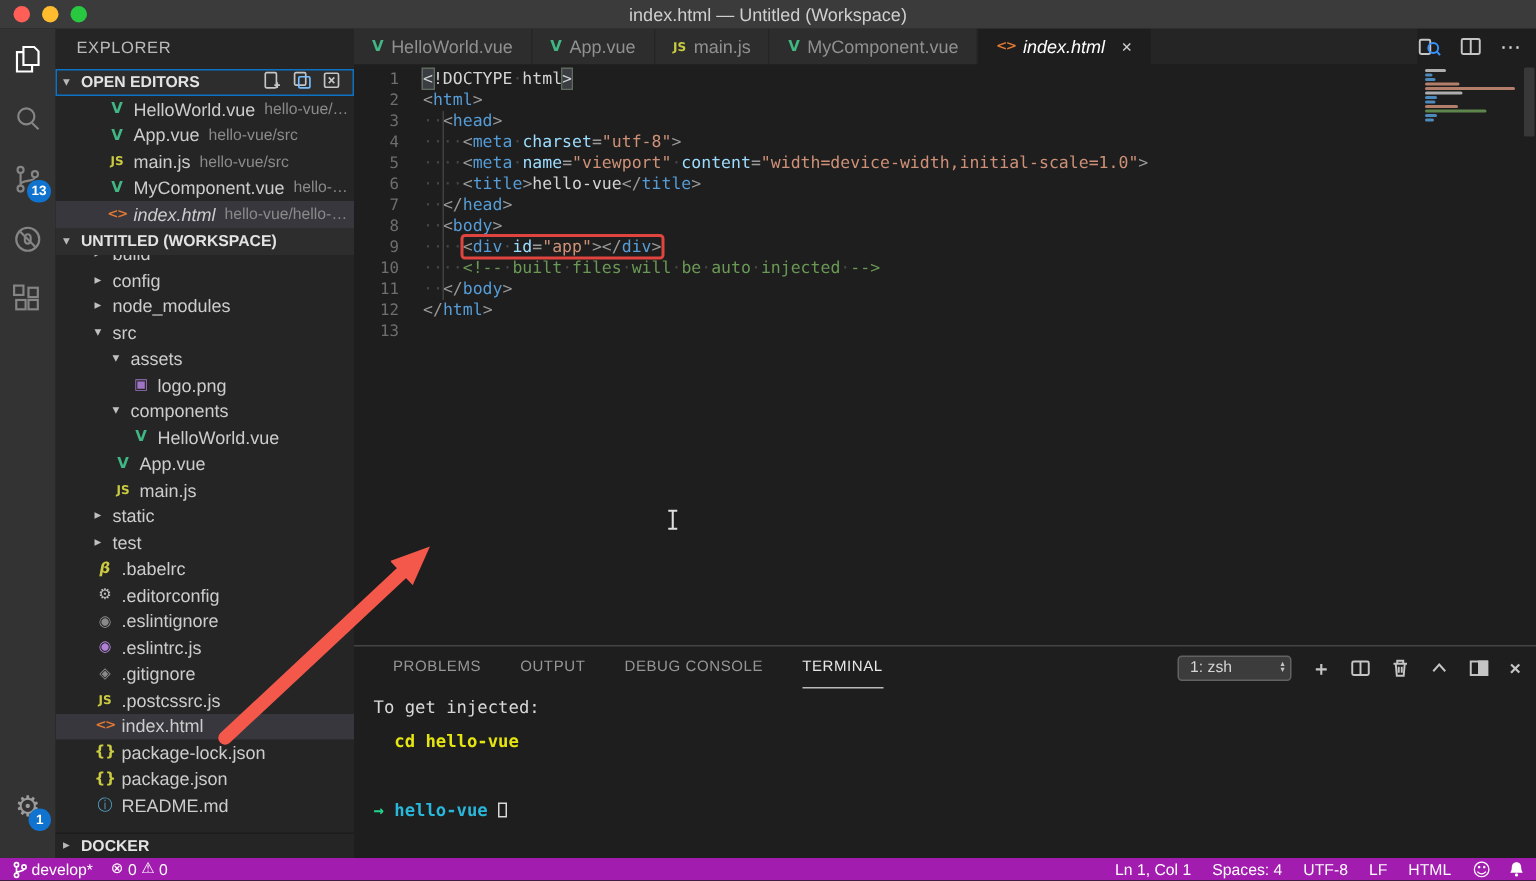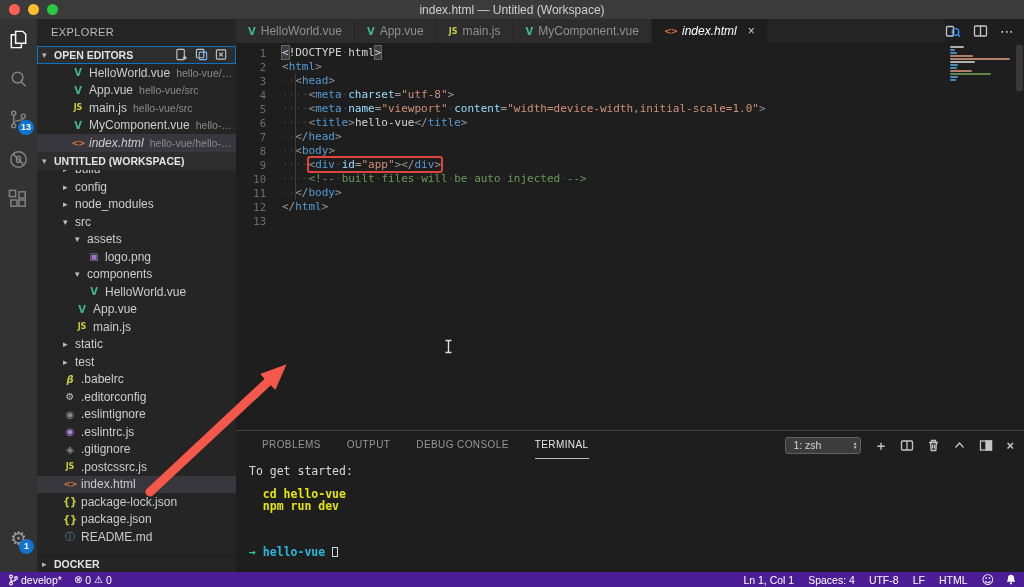--- a/index.html
+++ b/index.html
@@ -93,21 +93,21 @@
   .pa { cursor:pointer; display:flex; align-items:center; }
   .pa svg { stroke:#c5c5c5; fill:none; stroke-width:1.3; }
   .pa.txt { color:#c5c5c5; font-size:13px; font-weight:bold; line-height:13px; }
   .terminal { flex:1; padding:7px 0 0 13px; font-family:"DejaVu Sans Mono",monospace; font-size:11.5px; line-height:11.5px; cursor:text; }
   .t-line { height:11.5px; white-space:pre; }
   .ts-plain{ color:#d8d8d8; } .ts-yellow{ color:#e5e510; font-weight:bold; } .ts-green{ color:#23d18b; font-weight:bold; }
   .ts-cyan{ color:#29b8db; font-weight:bold; }
   .ts-cursorbox{ display:inline-block; width:6px; height:10px; border:1px solid #d8d8d8; vertical-align:-1px; }
 
   
-  .statusbar { height:15px; background:#4c1d95; color:#ffffff; display:flex; align-items:center; font-size:10.5px; flex:0 0 15px; padding:0 8px; }
+  .statusbar { height:15px; background:#a21caf; color:#ffffff; display:flex; align-items:center; font-size:10.5px; flex:0 0 15px; padding:0 8px; }
   .sb-item { display:flex; align-items:center; gap:3px; margin-right:12px; cursor:pointer; white-space:nowrap; }
   .sb-right { margin-left:auto; display:flex; align-items:center; }
   .sb-right .sb-item { margin-right:0; margin-left:14px; }
   .sb-ic { font-family:"DejaVu Sans",sans-serif; font-size:10px; }
 
   
   .overlay { position:absolute; inset:0; pointer-events:none; z-index:40; }
 </style>
 </head>
 <body>
@@ -435,24 +435,23 @@
             <span class="pa">
                 <svg width="14" height="13" viewBox="0 0 14 13">
                   <rect x="1.5" y="2" width="11" height="9"></rect>
                   <rect x="7" y="2" width="5.5" height="9" fill="#c5c5c5"></rect>
                 </svg>
               </span>
             <span class="pa txt">×</span>
           </div>
         </div>
         <div class="terminal" id="terminal">
-            <div class="t-line"><span class="ts-plain">To get started:</span></div>
+            <div class="t-line"><span class="ts-plain">To get injected:</span></div>
             <div class="t-line"></div>
             <div class="t-line"><span class="ts-yellow">  cd hello-vue</span></div>
-            <div class="t-line"><span class="ts-yellow">  npm run dev</span></div>
             <div class="t-line"></div>
             <div class="t-line"></div>
             <div class="t-line"></div>
             <div class="t-line"><span class="ts-green">→ </span><span class="ts-cyan">hello-vue </span><span class="ts-cursorbox"></span></div>
           </div>
       </div>
     </div>
   </div>
 
   <div class="statusbar">

